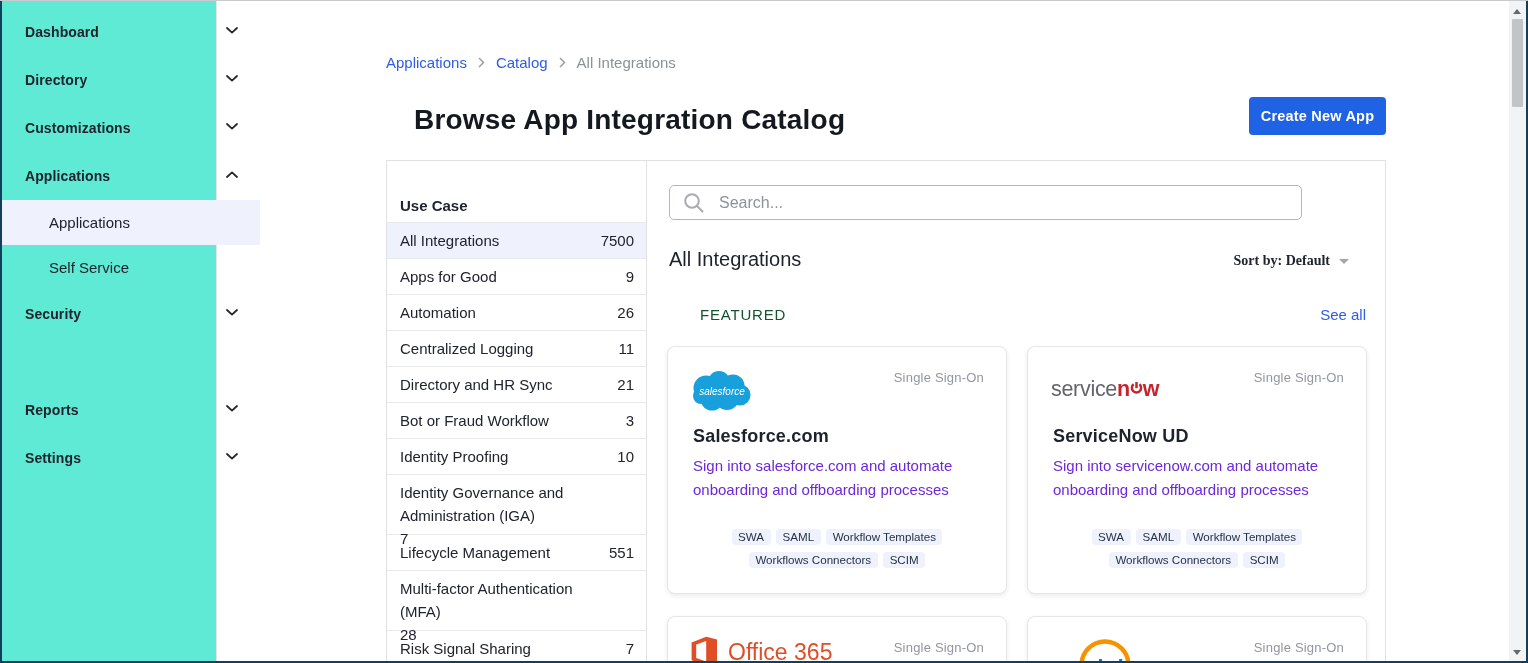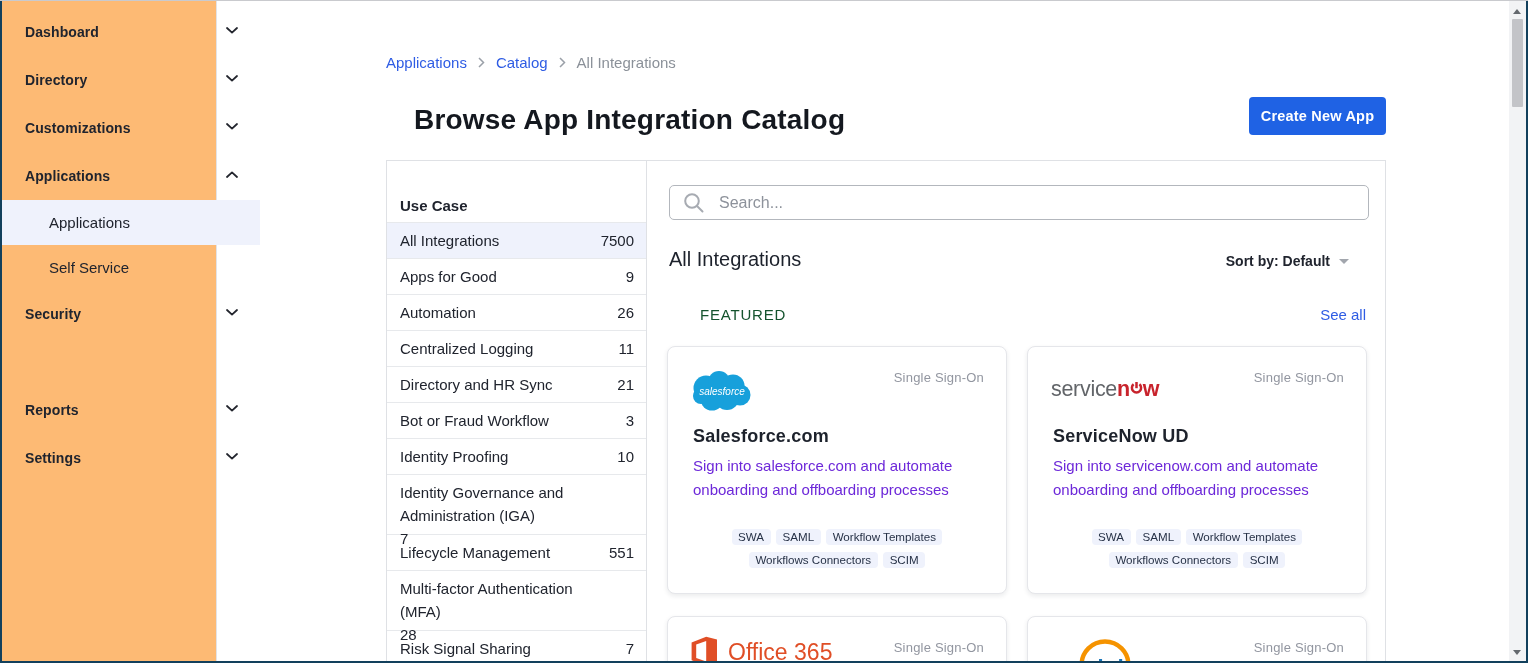--- a/index.html
+++ b/index.html
@@ -6,21 +6,21 @@
 html,body { width:1528px; height:663px; }
 body { font-family:"Liberation Sans", sans-serif; background:#fff; overflow:hidden; position:relative; color:#20242e; }
 #page { position:absolute; inset:0; overflow:hidden; }
 
 .wb-top { position:absolute; left:0; top:0; width:1528px; height:1px; background:#c9cace; z-index:50; }
 .wb-left { position:absolute; left:0; top:1px; width:2px; height:662px; background:#12405c; z-index:50; }
 .wb-right { position:absolute; right:0; top:1px; width:2px; height:662px; background:#12405c; z-index:50; }
 .wb-bottom { position:absolute; left:0; bottom:0; width:1528px; height:2px; background:#12405c; z-index:50; }
 
 
-#side { position:absolute; left:2px; top:1px; width:215px; height:662px; background:#fdba74; border-right:1px solid #e2e3e7; }
+#side { position:absolute; left:2px; top:1px; width:215px; height:662px; background:#5eead4; border-right:1px solid #e2e3e7; }
 .nav-item { position:absolute; left:0; width:258px; display:flex; align-items:center; }
 .nav-item .lbl { padding-left:23px; font-size:14px; font-weight:bold; color:#20242e; letter-spacing:.1px; }
 .nav-item .chev { position:absolute; right:22px; top:50%; margin-top:-5.5px; display:flex; }
 .nav-sub { position:absolute; left:0; width:258px; display:flex; align-items:center; font-size:15px; color:#20242e; padding-left:47px; }
 .nav-sub.sel { background:#eff2fc; }
 
 
 #main { position:absolute; left:261px; top:1px; right:19px; height:662px; background:#fff; }
 .crumbs { position:absolute; left:125px; top:53px; display:flex; align-items:center; font-size:15px; }
 .crumbs a { color:#2e5ce4; text-decoration:none; }
@@ -34,25 +34,25 @@
 #ucol { position:absolute; left:0; top:0; width:260px; height:520px; border-right:1px solid #dfe1e5; }
 .uhead { height:34px; display:flex; align-items:center; padding-left:13px; font-size:15px; font-weight:bold; border-bottom:1px solid #e7e9ec;margin-top:28px; }
 .urow { display:flex; align-items:center; justify-content:space-between; padding-left:13px; padding-right:12px; font-size:15px; border-bottom:1px solid #e7e9ec; height:36px; }
 .urow.two { height:60px; align-items:flex-start; padding-top:6px;flex-direction:column; }
 .urow.two .nm { line-height:23px; width:205px; }
 .urow.sel { background:#eff2fc; }
 .urow .ct { color:#20242e; }
 
 
 #rcol { position:absolute; left:260px; top:0; right:0; bottom:0; }
-.search { position:absolute; left:22px; top:24px; width:700px; height:35px; border:1px solid #b3b7bd; border-radius:5px; display:flex; align-items:center; }
+.search { position:absolute; left:22px; top:24px; width:633px; height:35px; border:1px solid #b3b7bd; border-radius:5px; display:flex; align-items:center; }
 .search svg { margin-left:13px; }
 .search .ph { margin-left:15px; font-size:16px; color:#8d929b; }
 .secttl { position:absolute; left:22px; top:87px; font-size:20px; color:#1d222c; }
-.sortby { position:absolute; right:36px; top:92px; display:flex; align-items:center; font-size:14px; font-weight:bold; color:#20242e; }
+.sortby { position:absolute; right:36px; top:92px; display:flex; align-items:center; font-size:14px; font-weight:bold; color:#20242e;font-family:Liberation Serif, serif; }
 .sortby .car { width:0; height:0; border-left:5px solid transparent; border-right:5px solid transparent; border-top:5px solid #a2a6ad; margin-left:9px; }
 .feat { position:absolute; left:22px; top:145px; font-size:15px; letter-spacing:.8px; color:#14532d;margin-left:31px; }
 .seeall { position:absolute; right:19px; top:145px; font-size:15px; color:#2e5ce4; }
 .card { position:absolute; width:340px; height:248px; background:#fff; border:1px solid #e5e6ea; border-radius:8px; box-shadow:0 2px 5px rgba(25,30,45,.09); }
 #c1 { left:20px; top:185px; }
 #c2 { left:380px; top:185px; }
 #c3 { left:20px; top:455px; }
 #c4 { left:380px; top:455px; }
 .sso { position:absolute; right:22px; top:23px; font-size:13px; color:#9296a0; letter-spacing:.2px; }
 .ctitle { position:absolute; left:25px; top:79px; font-size:18px; font-weight:bold; color:#1d222c; letter-spacing:.2px; }

